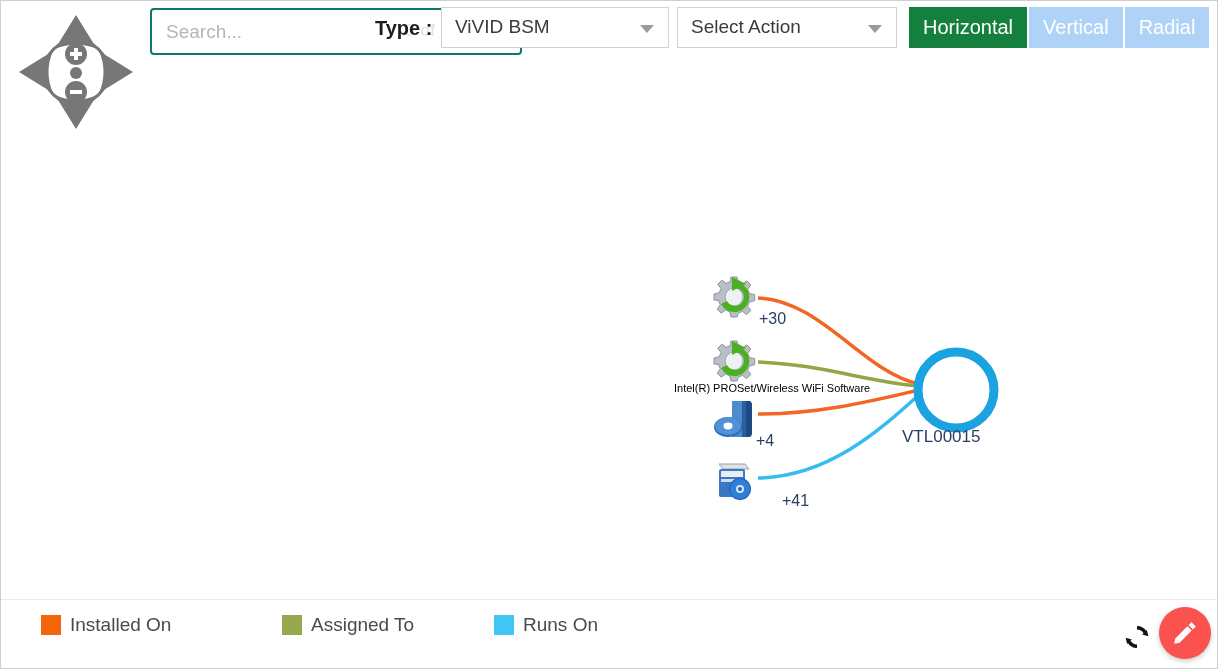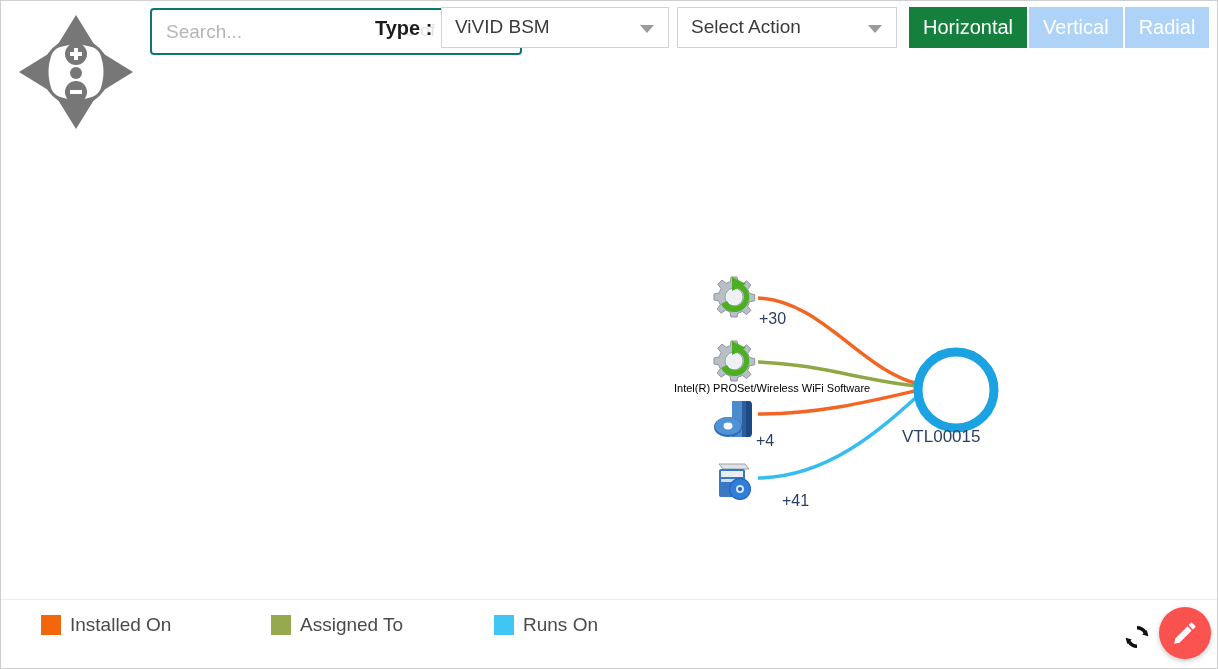--- a/index.html
+++ b/index.html
@@ -328,21 +328,21 @@
     <span class="hub-label" style="left:901px; top:370px;">VTL00015</span>
   </div>
 
   <div class="footer">
 
     <div class="legend-item" style="left:8px;">
       <span class="legend-swatch" style="background:#f4660c;"></span>
       <span class="legend-text">Installed On</span>
     </div>
 
-    <div class="legend-item" style="left:238px;">
+    <div class="legend-item" style="left:249px;">
       <span class="legend-swatch" style="background:#97a94f;"></span>
       <span class="legend-text">Assigned To</span>
     </div>
 
     <div class="legend-item" style="left:461px;text-align:right;">
       <span class="legend-swatch" style="background:#3fc6f5;"></span>
       <span class="legend-text">Runs On</span>
     </div>
 
     <div class="refresh-btn">

